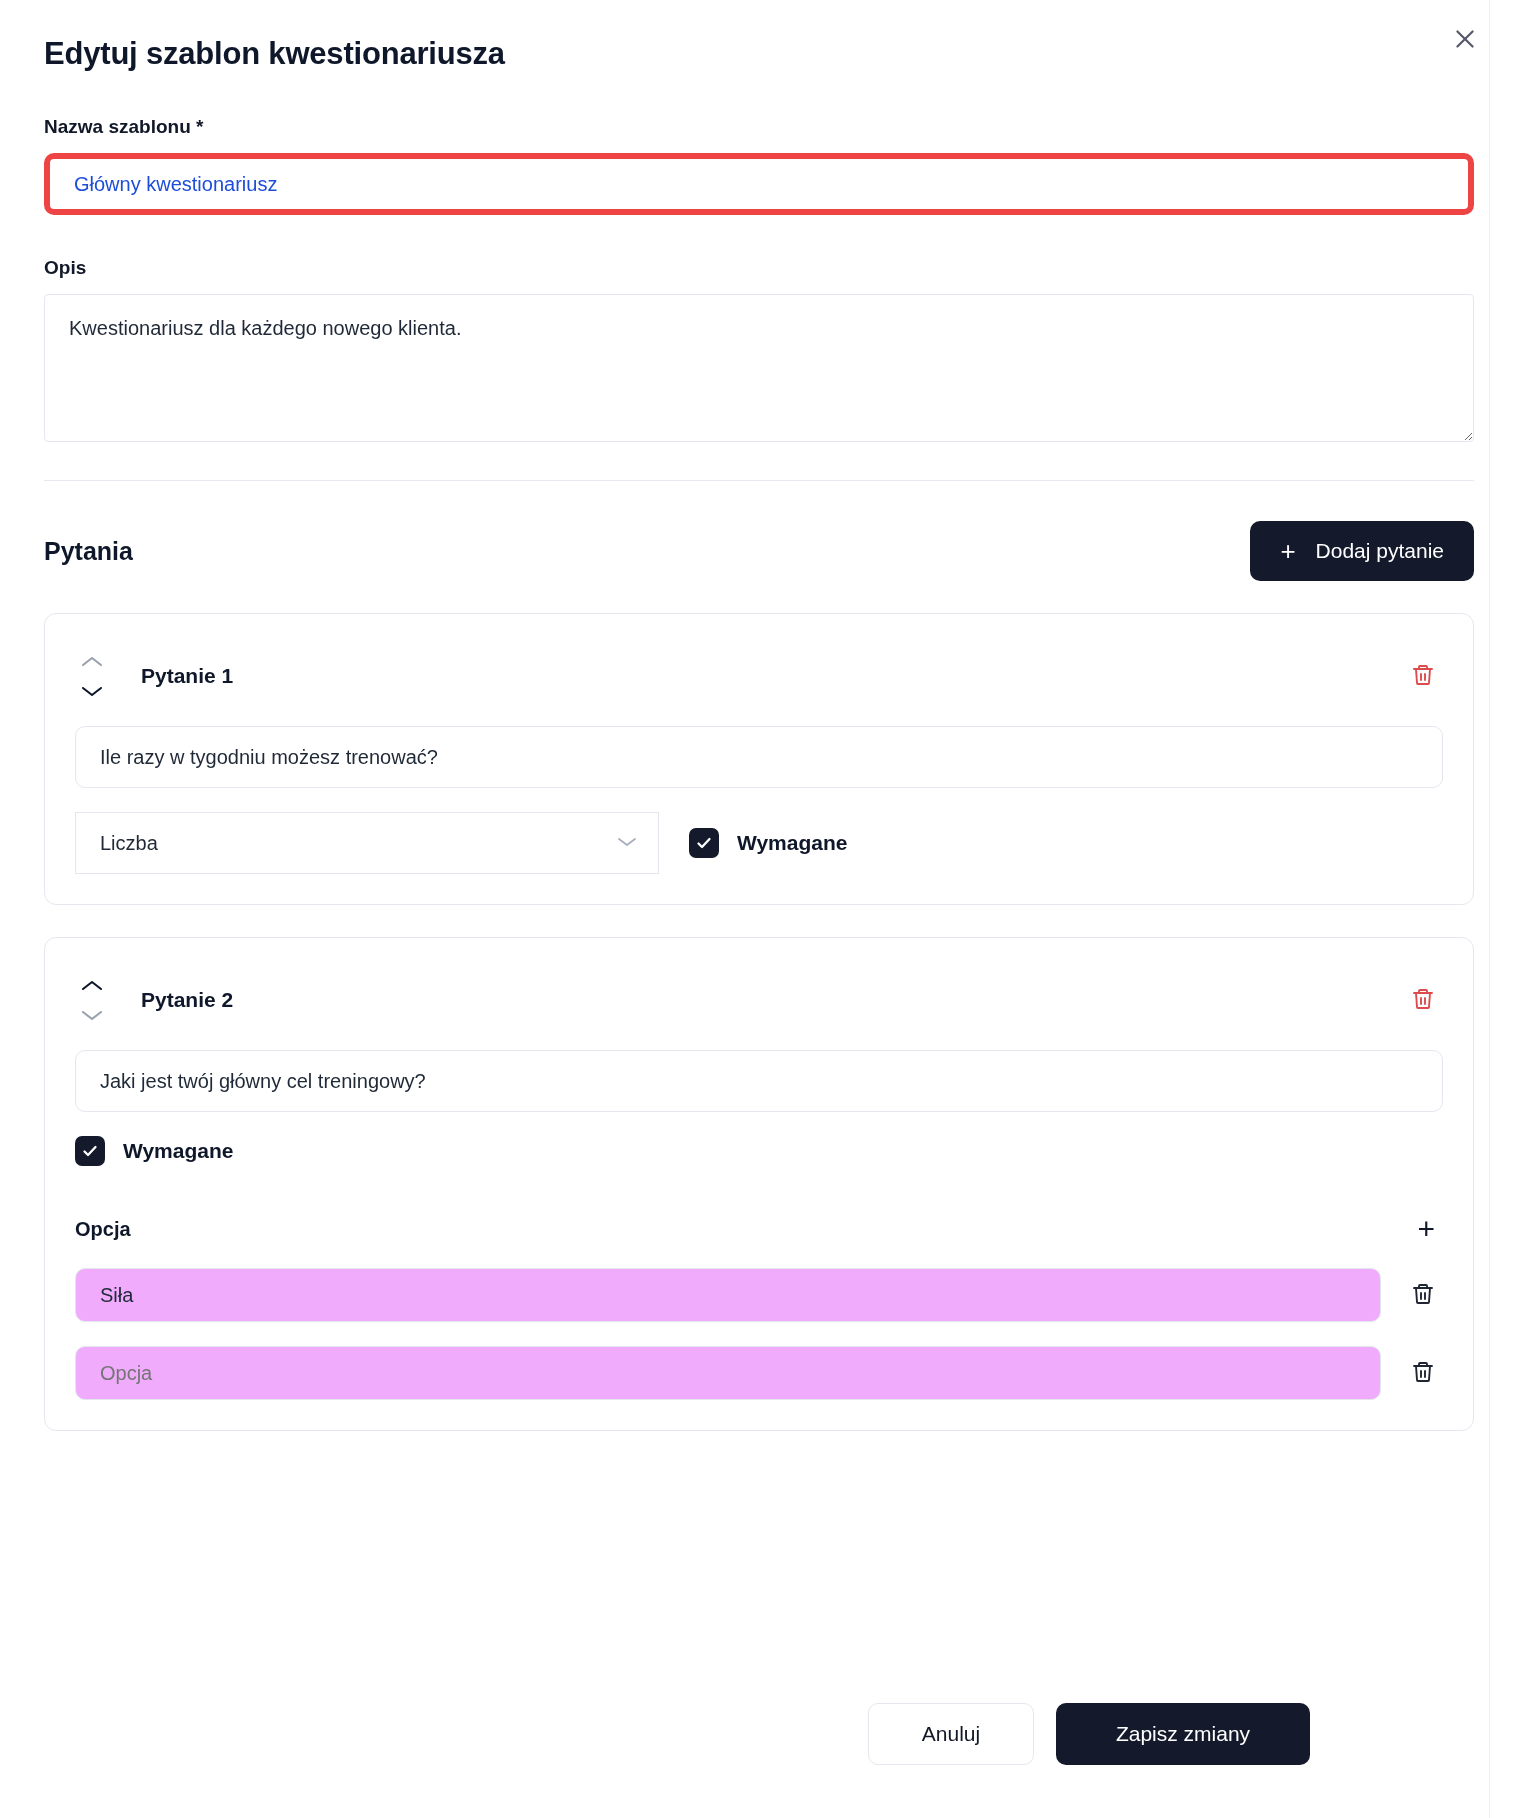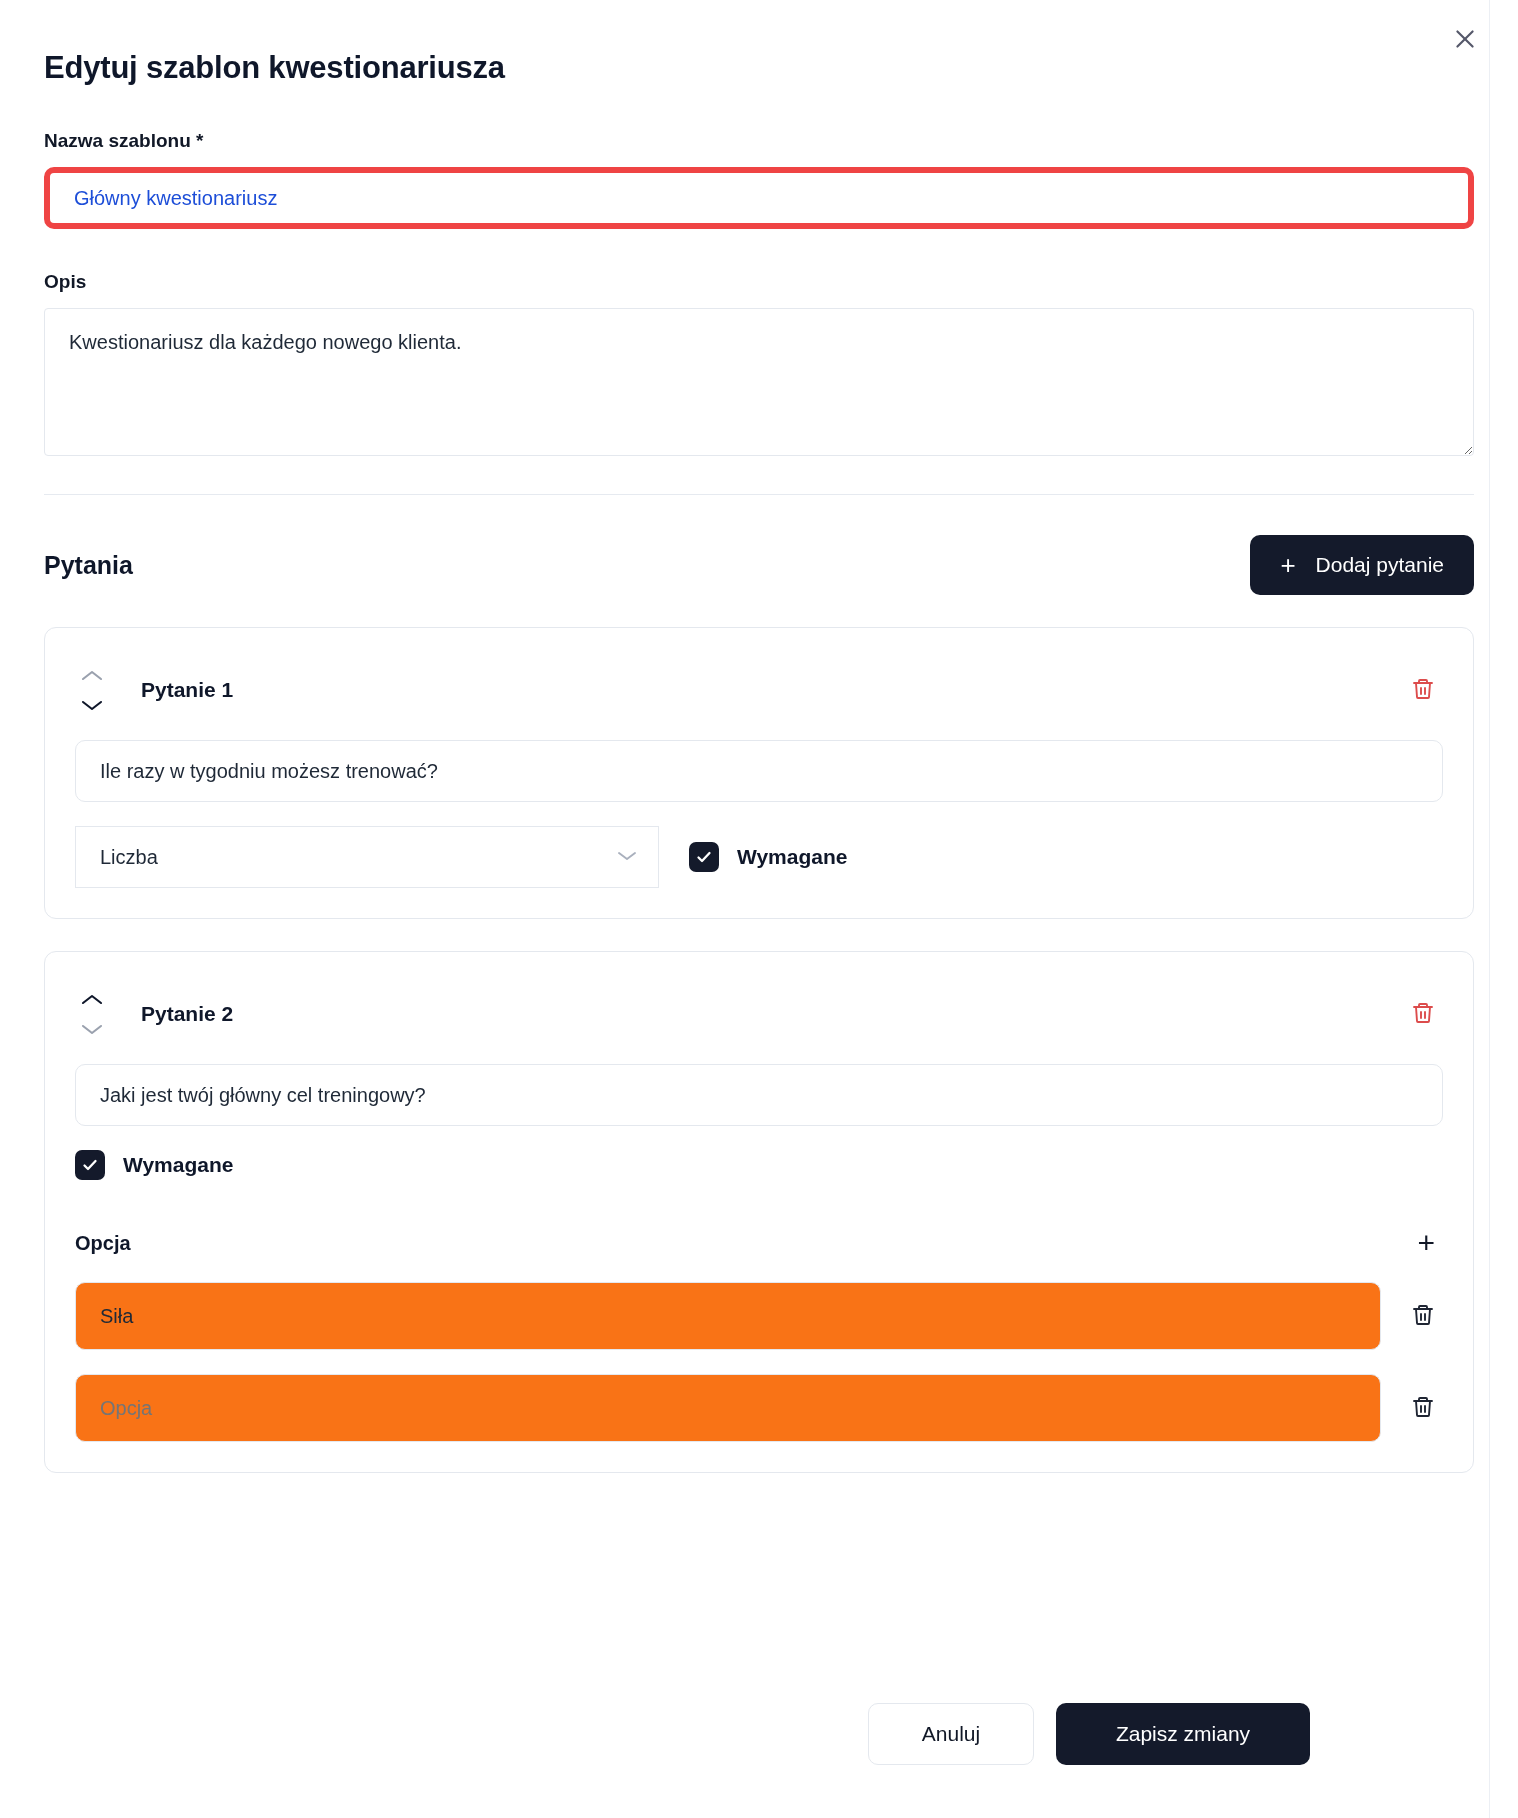--- a/index.html
+++ b/index.html
@@ -33,21 +33,21 @@
     border: none;
   }
   .close-btn svg { display: block; }
 
   .scroll-area {
     position: absolute;
     left: 0; top: 0;
     width: 1518px;
     height: 1672px;
     overflow: hidden;
-    padding: 16px 44px;
+    padding: 2px 44px;
   }
 
   .title {
     font-size: 31px;
     font-weight: bold;
     letter-spacing: -0.2px;
     color: #0f172a;
     padding-top: 32px;
     line-height: 1.3;
   }
@@ -267,24 +267,24 @@
   }
 
   .option-row {
     display: flex;
     align-items: center;
     gap: 22px;
     margin-top: 24px;
   }
   .option-input {
     flex: 1 1 auto;
-    height: 68px;
+    height: 54px;
     border: 1px solid #e4e8ee;
     border-radius: 10px;
-    background: #f97316;
+    background: #f0abfc;
     font-family: "Liberation Sans", sans-serif;
     font-size: 20px;
     color: #1f2937;
     padding: 0 24px;
     outline: none;
   }
 
   .footer {
     position: absolute;
     left: 0;

